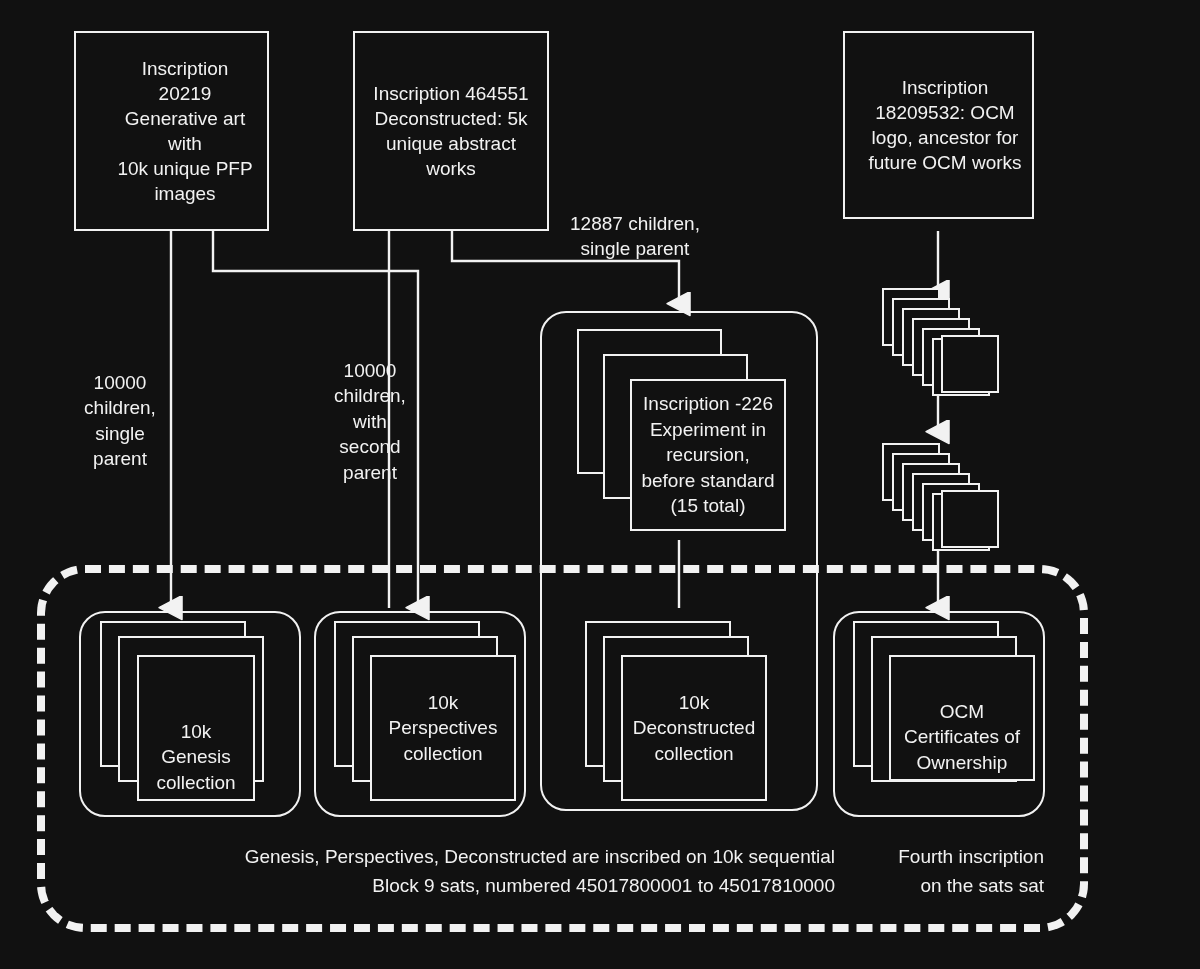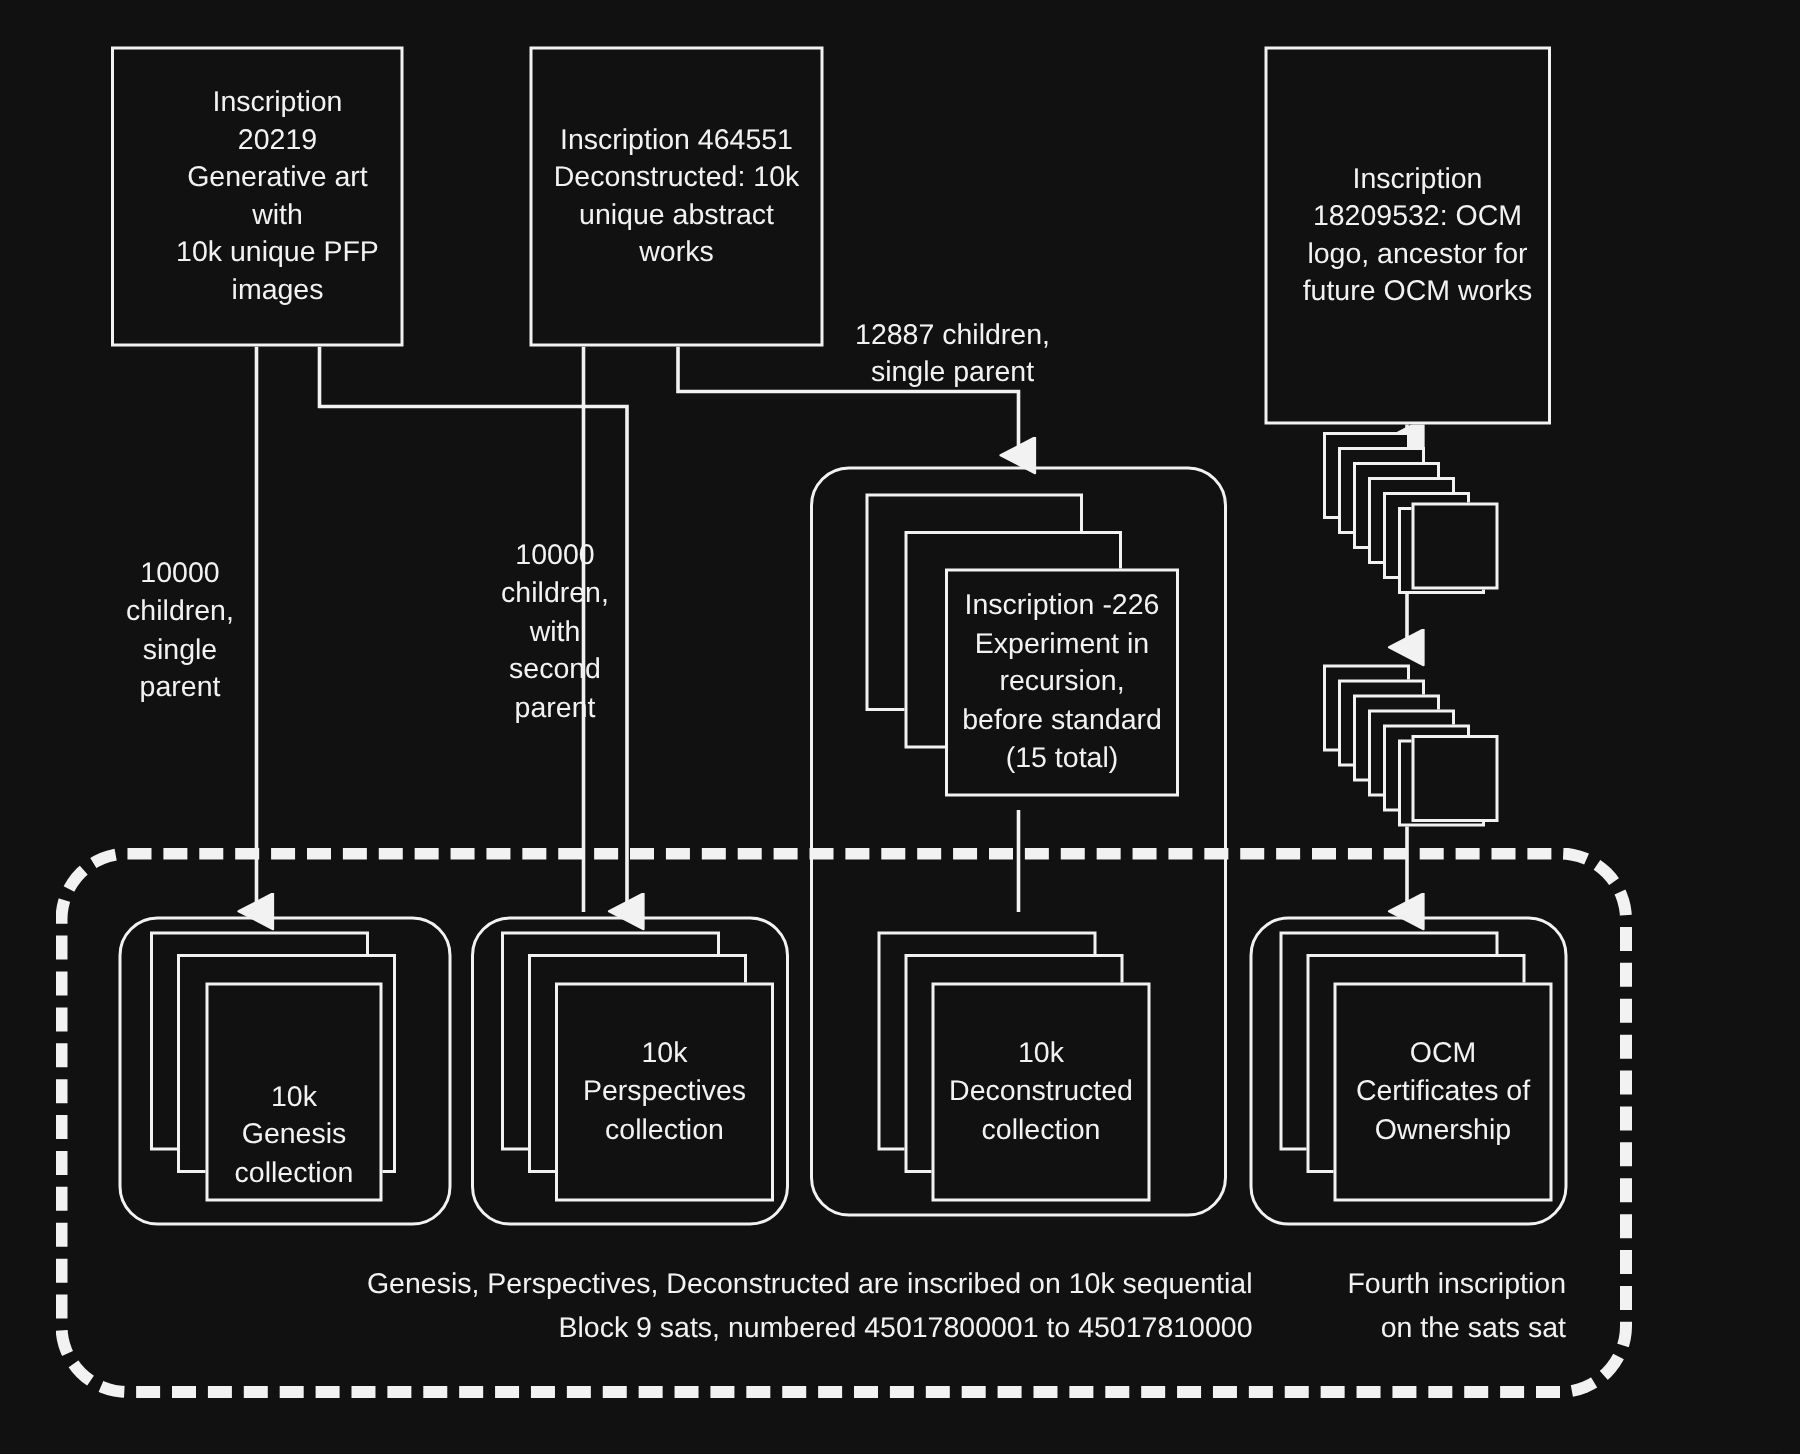--- a/index.html
+++ b/index.html
@@ -75,26 +75,26 @@
 
   <div class="nodebox" style="left:74px;top:31px;width:195px;height:200px;padding-left:37px;">
     <span style="white-space: pre-line;">Inscription 20219
 Generative art with
 10k unique PFP
 images</span>
   </div>
 
   <div class="nodebox" style="left:353px;top:31px;width:196px;height:200px;">
     <span style="white-space: pre-line;">Inscription 464551
-Deconstructed: 10k
+Deconstructed: 5k
 unique abstract
 works</span>
   </div>
 
-  <div class="nodebox" style="left:843px;top:31px;width:191px;height:252px;padding-left:23px;">
+  <div class="nodebox" style="left:843px;top:31px;width:191px;height:188px;padding-left:23px;">
     <span style="white-space: pre-line;">Inscription
 18209532: OCM
 logo, ancestor for
 future OCM works</span>
   </div>
 
   <div class="edgelabel" style="left: 69px; top: 370px; width: 102px; white-space: pre-line;">10000
 children,
 single
 parent</div>
@@ -163,21 +163,21 @@
   <div class="card" style="left:603px;top:636px;width:146px;height:146px;"></div>
   <div class="cardtop" style="left:621px;top:655px;width:146px;height:146px;">
     <span style="white-space: pre-line;">10k
 Deconstructed
 collection</span>
   </div>
 
   <div class="groupbox" style="left:833px;top:611px;width:212px;height:206px;"></div>
   <div class="card" style="left:853px;top:621px;width:146px;height:146px;"></div>
   <div class="card" style="left:871px;top:636px;width:146px;height:146px;"></div>
-  <div class="cardtop" style="left:889px;top:655px;width:146px;height:146px;">
+  <div class="cardtop" style="left:889px;top:655px;width:146px;height:126px;align-items:flex-end;">
     <span style="white-space: pre-line;">OCM
 Certificates of
 Ownership</span>
   </div>
 
   <div class="caption" style="left: 95px; top: 843px; width: 740px; white-space: pre-line;">Genesis, Perspectives, Deconstructed are inscribed on 10k sequential
 Block 9 sats, numbered 45017800001 to 45017810000</div>
 
   <div class="caption" style="left: 838px; top: 843px; width: 206px; white-space: pre-line;">Fourth inscription
 on the sats sat</div>

